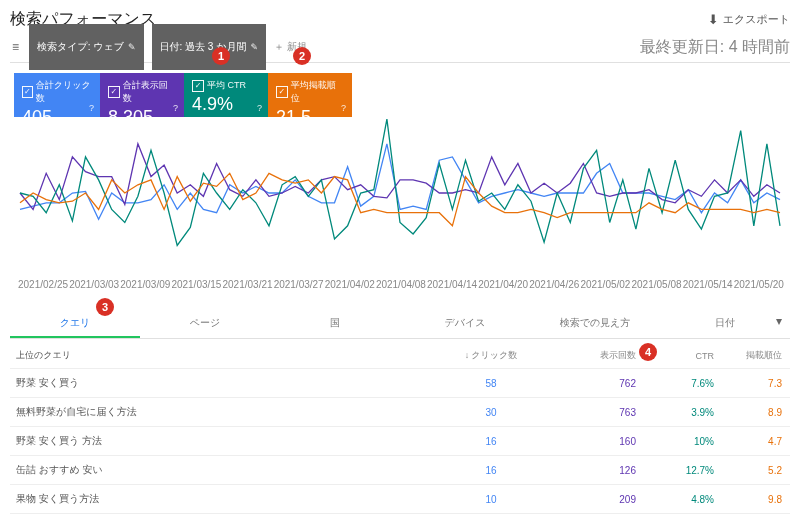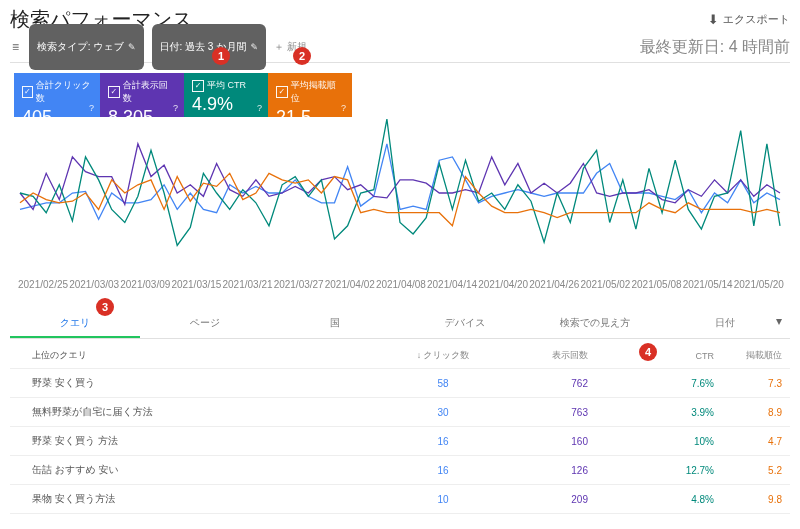--- a/index.html
+++ b/index.html
@@ -5,27 +5,27 @@
   html, body {
     margin: 0;
     padding: 0;
     font-family: Arial, "Hiragino Sans", "Meiryo", sans-serif;
     font-size: 11px;
     color: #444;
     background: #fff;
   }
   .page { width: 800px; height: 529px; position: relative; overflow: hidden; box-sizing: border-box; padding: 6px 10px 0 10px; }
   .top-row { display: flex; justify-content: space-between; align-items: center; height: 26px; }
-  .page-title { font-size: 20px; color: #222; }
+  .page-title { font-size: 16px; color: #222; }
   .export-btn { display: flex; align-items: center; gap: 4px; color: #555; cursor: pointer; font-size: 11px; }
   .export-btn .dl-icon { font-size: 13px; }
   .filter-bar { display: flex; align-items: center; gap: 8px; height: 26px; border-bottom: 1px solid #e0e0e0; padding-bottom: 2px; margin-top: 2px; }
   .funnel { color: #666; font-size: 12px; padding: 0 2px; }
   .chip {
-    background: #616161; color: #fff; border-radius: 6px; padding: 16px 8px;
+    background: #616161; color: #fff; border-radius: 0; padding: 16px 8px;
     font-size: 10px; display: inline-flex; align-items: center; gap: 4px;
   }
   .chip .pencil { font-size: 9px; opacity: .9; }
   .add-new { color: #888; font-size: 10px; display: inline-flex; align-items: center; gap: 3px; }
   .last-update { margin-left: auto; color: #888; font-size: 16px; }
   .badge-num {
     position: absolute; width: 18px; height: 18px; border-radius: 50%;
     background: #d93025; color: #fff; font-size: 11px; font-weight: bold;
     display: flex; align-items: center; justify-content: center; z-index: 20;
   }
@@ -49,24 +49,24 @@
   svg.chart { position: absolute; left: 4px; top: -12px; width: 772px; height: 176px; }
   .xaxis { display: flex; justify-content: space-between; padding: 0 6px 0 8px; color: #888; font-size: 10px; margin-top: -4px; }
 
   .tabs-row { display: flex; border-bottom: 1px solid #e0e0e0; margin-top: 18px; position: relative; }
   .tab { flex: 1; text-align: center; padding: 8px 0 6px; color: #777; font-size: 10px; box-sizing: border-box; cursor: pointer; }
   .tab.active { color: #1a73e8; border-bottom: 2px solid #22c55e; }
   .filter-icon { position: absolute; right: 8px; top: 6px; color: #666; font-size: 12px; }
   .table-head, .table-row { display: flex; align-items: center; border-bottom: 1px solid #eee; }
   .table-head { padding: 10px 2px 6px 6px; color: #888; font-size: 9px; }
   .table-row { padding: 7px 2px 7px 6px; font-size: 10px; }
-  .col-q { flex: 1; color: #555; margin-left: 16px; }
+  .col-q { flex: 1; color: #555; }
   .col-c { width: 78px; text-align: center; }
   .col-i { width: 78px; text-align: right; padding-left: 28px; }
-  .col-ctr { width: 78px; text-align: right; margin-left: 48px; }
+  .col-ctr { width: 78px; text-align: right; }
   .col-pos { width: 68px; text-align: right; padding-right: 6px; }
   .metric-blue { color: #4285f4; }
   .metric-purple { color: #5e35b1; }
   .metric-teal { color: #00897b; }
   .metric-orange { color: #e8710a; }
   .sort-arrow { font-size: 9px; margin-right: 2px; }
 </style>
 </head>
 <body>
 <div class="page">

